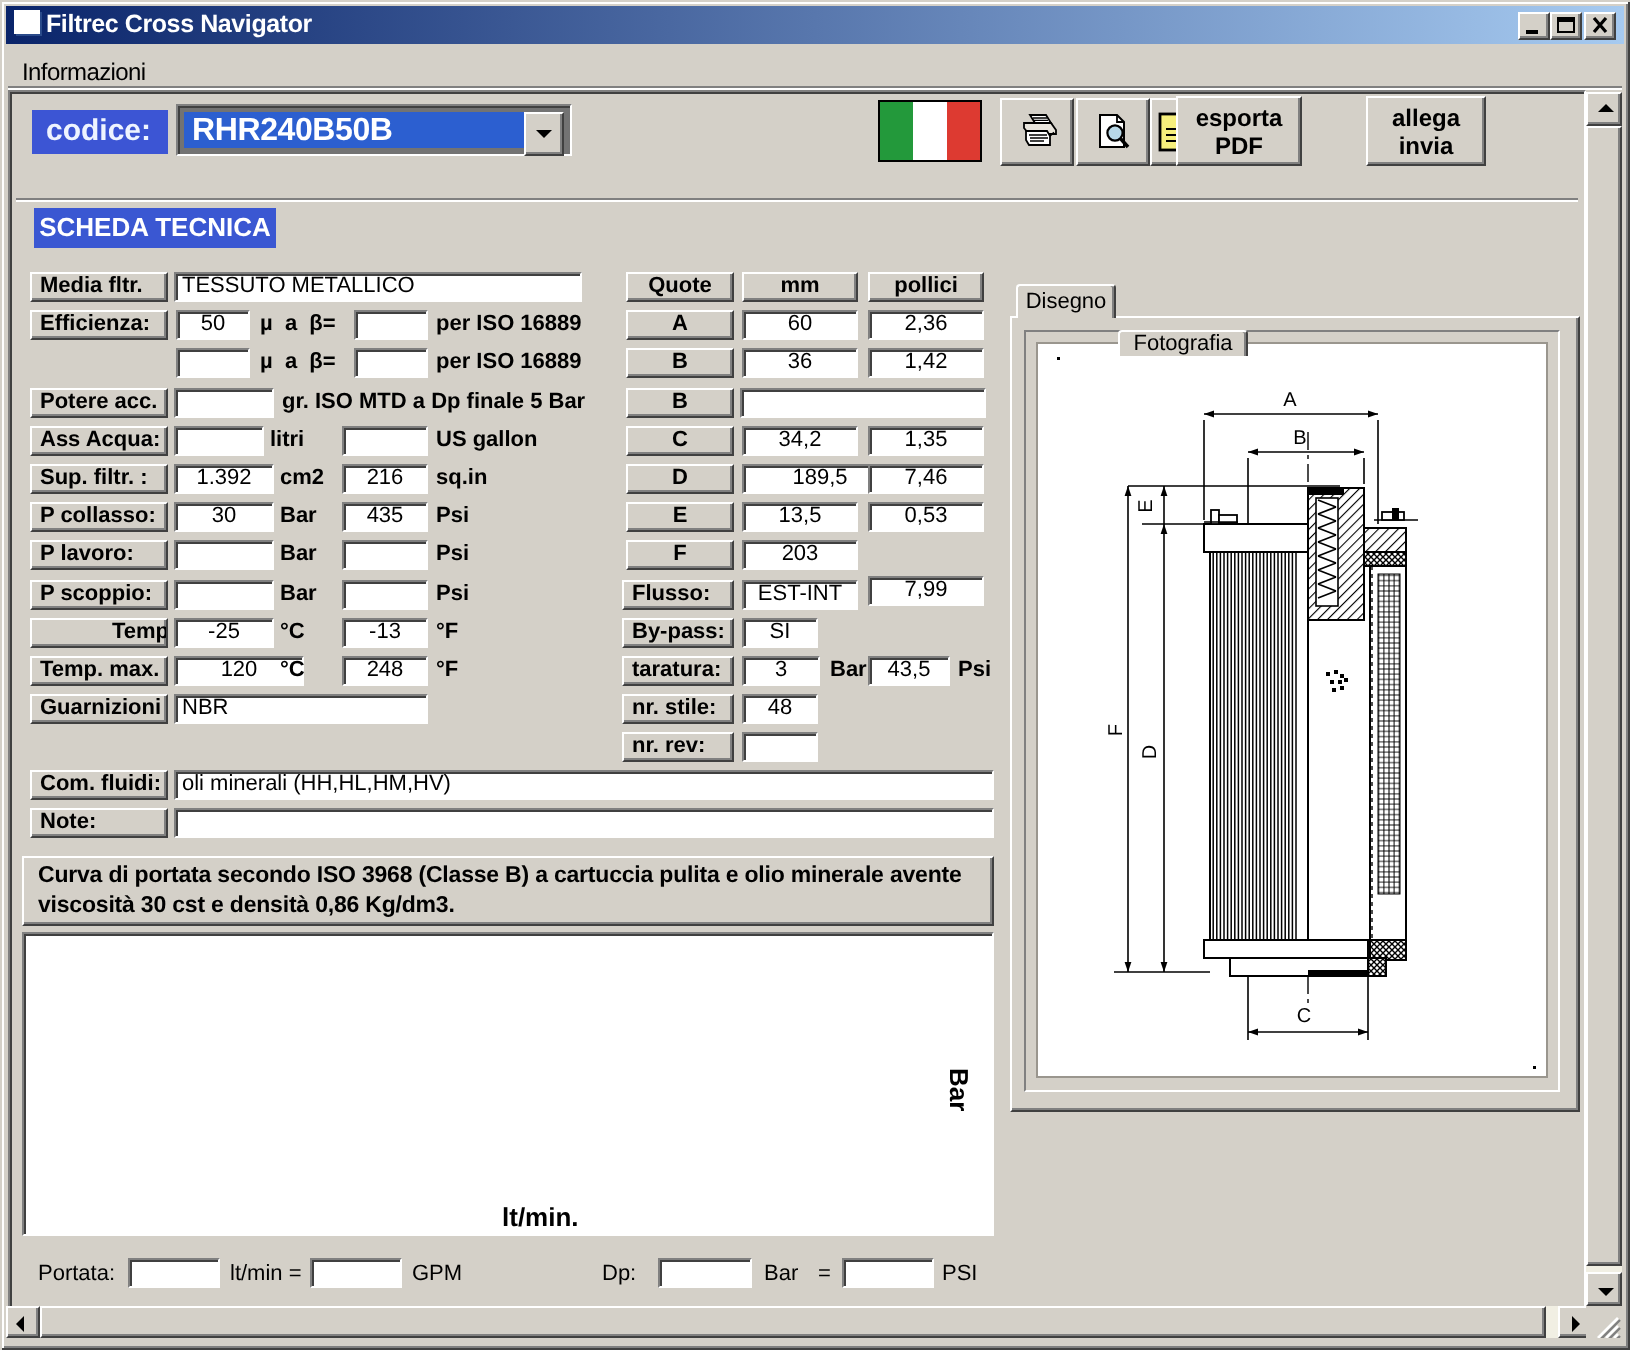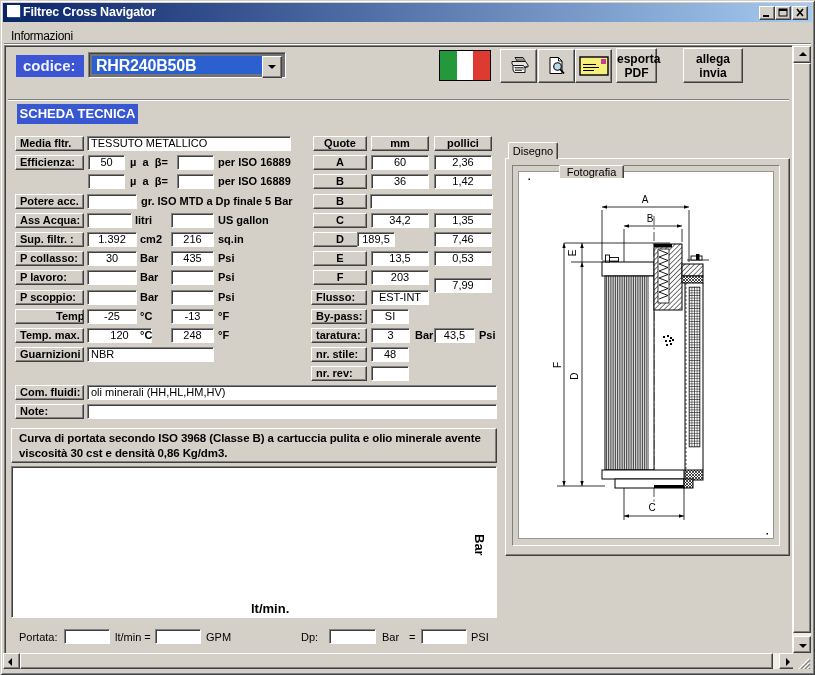--- a/index.html
+++ b/index.html
@@ -103,21 +103,21 @@
     <line x1="11.3" y1="12.3" x2="15" y2="16.5" stroke="#000" stroke-width="1.8"></line>
   </svg>
     </div>
   <div class="abs tbtn" style="left:575px;" id="btnmail">
       <svg width="31" height="21" style="position:absolute;left:3px;top:6px" viewBox="0 0 31 21">
     <rect x="1" y="1" width="28" height="18" fill="#f6ef7c" stroke="#000" stroke-width="1.4"></rect>
     <rect x="22" y="3" width="5" height="5" fill="#cc3a9b"></rect>
     <path d="M4 8.5 h13 M4 11.5 h16 M4 14.5 h11" stroke="#000" stroke-width="1.1"></path>
   </svg>
     </div>
-  <div class="abs btn2" style="left:616px;width:41px;">esporta<br>PDF</div>
+  <div class="abs btn2" style="left:588px;width:63px;">esporta<br>PDF</div>
   <div class="abs btn2" style="left:683px;width:60px;">allega<br>invia</div>
   <div class="abs etch" style="left:8px;top:99px;width:781px;"></div>
   <div id="scheda" class="abs">SCHEDA TECNICA</div>
   <div class="abs lbl" style="left:15px;top:136px;width:69px;">Media fltr.</div>
   <div class="abs fld" style="left:87px;top:136px;width:204px;">TESSUTO METALLICO</div>
   <div class="abs lbl" style="left:15px;top:155px;width:69px;">Efficienza:</div>
   <div class="abs fld fldc" style="left:88px;top:155px;width:37px;">50</div>
   <div class="abs ut" style="left:130px;top:155px;">µ&nbsp;&nbsp;a&nbsp;&nbsp;β=</div>
   <div class="abs fld fldc" style="left:177px;top:155px;width:37px;"></div>
   <div class="abs ut" style="left:218px;top:155px;">per ISO 16889</div>
@@ -177,28 +177,28 @@
   <div class="abs fld fldc" style="left:434px;top:155px;width:58px;">2,36</div>
   <div class="abs lbl lblc" style="left:313px;top:174px;width:54px;">B</div>
   <div class="abs fld fldc" style="left:371px;top:174px;width:58px;text-align:center;">36</div>
   <div class="abs fld fldc" style="left:434px;top:174px;width:58px;">1,42</div>
   <div class="abs lbl lblc" style="left:313px;top:194px;width:54px;">B</div>
   <div class="abs fld" style="left:370px;top:194px;width:123px;"></div>
   <div class="abs lbl lblc" style="left:313px;top:213px;width:54px;">C</div>
   <div class="abs fld fldc" style="left:371px;top:213px;width:58px;">34,2</div>
   <div class="abs fld fldc" style="left:434px;top:213px;width:58px;">1,35</div>
   <div class="abs lbl lblc" style="left:313px;top:232px;width:54px;">D</div>
-  <div class="abs fld fldc" style="left:357px;top:232px;width:38px;">189,5</div>
+  <div class="abs fld fldc" style="left:371px;top:232px;width:78px;">189,5</div>
   <div class="abs fld fldc" style="left:434px;top:232px;width:58px;">7,46</div>
   <div class="abs lbl lblc" style="left:313px;top:251px;width:54px;">E</div>
   <div class="abs fld fldc" style="left:371px;top:251px;width:58px;">13,5</div>
   <div class="abs fld fldc" style="left:434px;top:251px;width:58px;">0,53</div>
   <div class="abs lbl lblc" style="left:313px;top:270px;width:54px;">F</div>
   <div class="abs fld fldc" style="left:371px;top:270px;width:58px;">203</div>
-  <div class="abs fld fldc" style="left:434px;top:278px;width:58px;">7,99</div>
+  <div class="abs fld fldc" style="left:434px;top:288px;width:58px;">7,99</div>
   <div class="abs lbl" style="left:311px;top:290px;width:56px;">Flusso:</div>
   <div class="abs fld fldc" style="left:371px;top:290px;width:58px;">EST-INT</div>
   <div class="abs lbl" style="left:311px;top:309px;width:56px;">By-pass:</div>
   <div class="abs fld fldc" style="left:371px;top:309px;width:38px;">SI</div>
   <div class="abs lbl" style="left:311px;top:328px;width:56px;">taratura:</div>
   <div class="abs fld fldc" style="left:371px;top:328px;width:39px;">3</div>
   <div class="abs ut" style="left:415px;top:328px;">Bar</div>
   <div class="abs fld fldc" style="left:434px;top:328px;width:41px;">43,5</div>
   <div class="abs ut" style="left:479px;top:328px;">Psi</div>
   <div class="abs lbl" style="left:311px;top:347px;width:56px;">nr. stile:</div>

